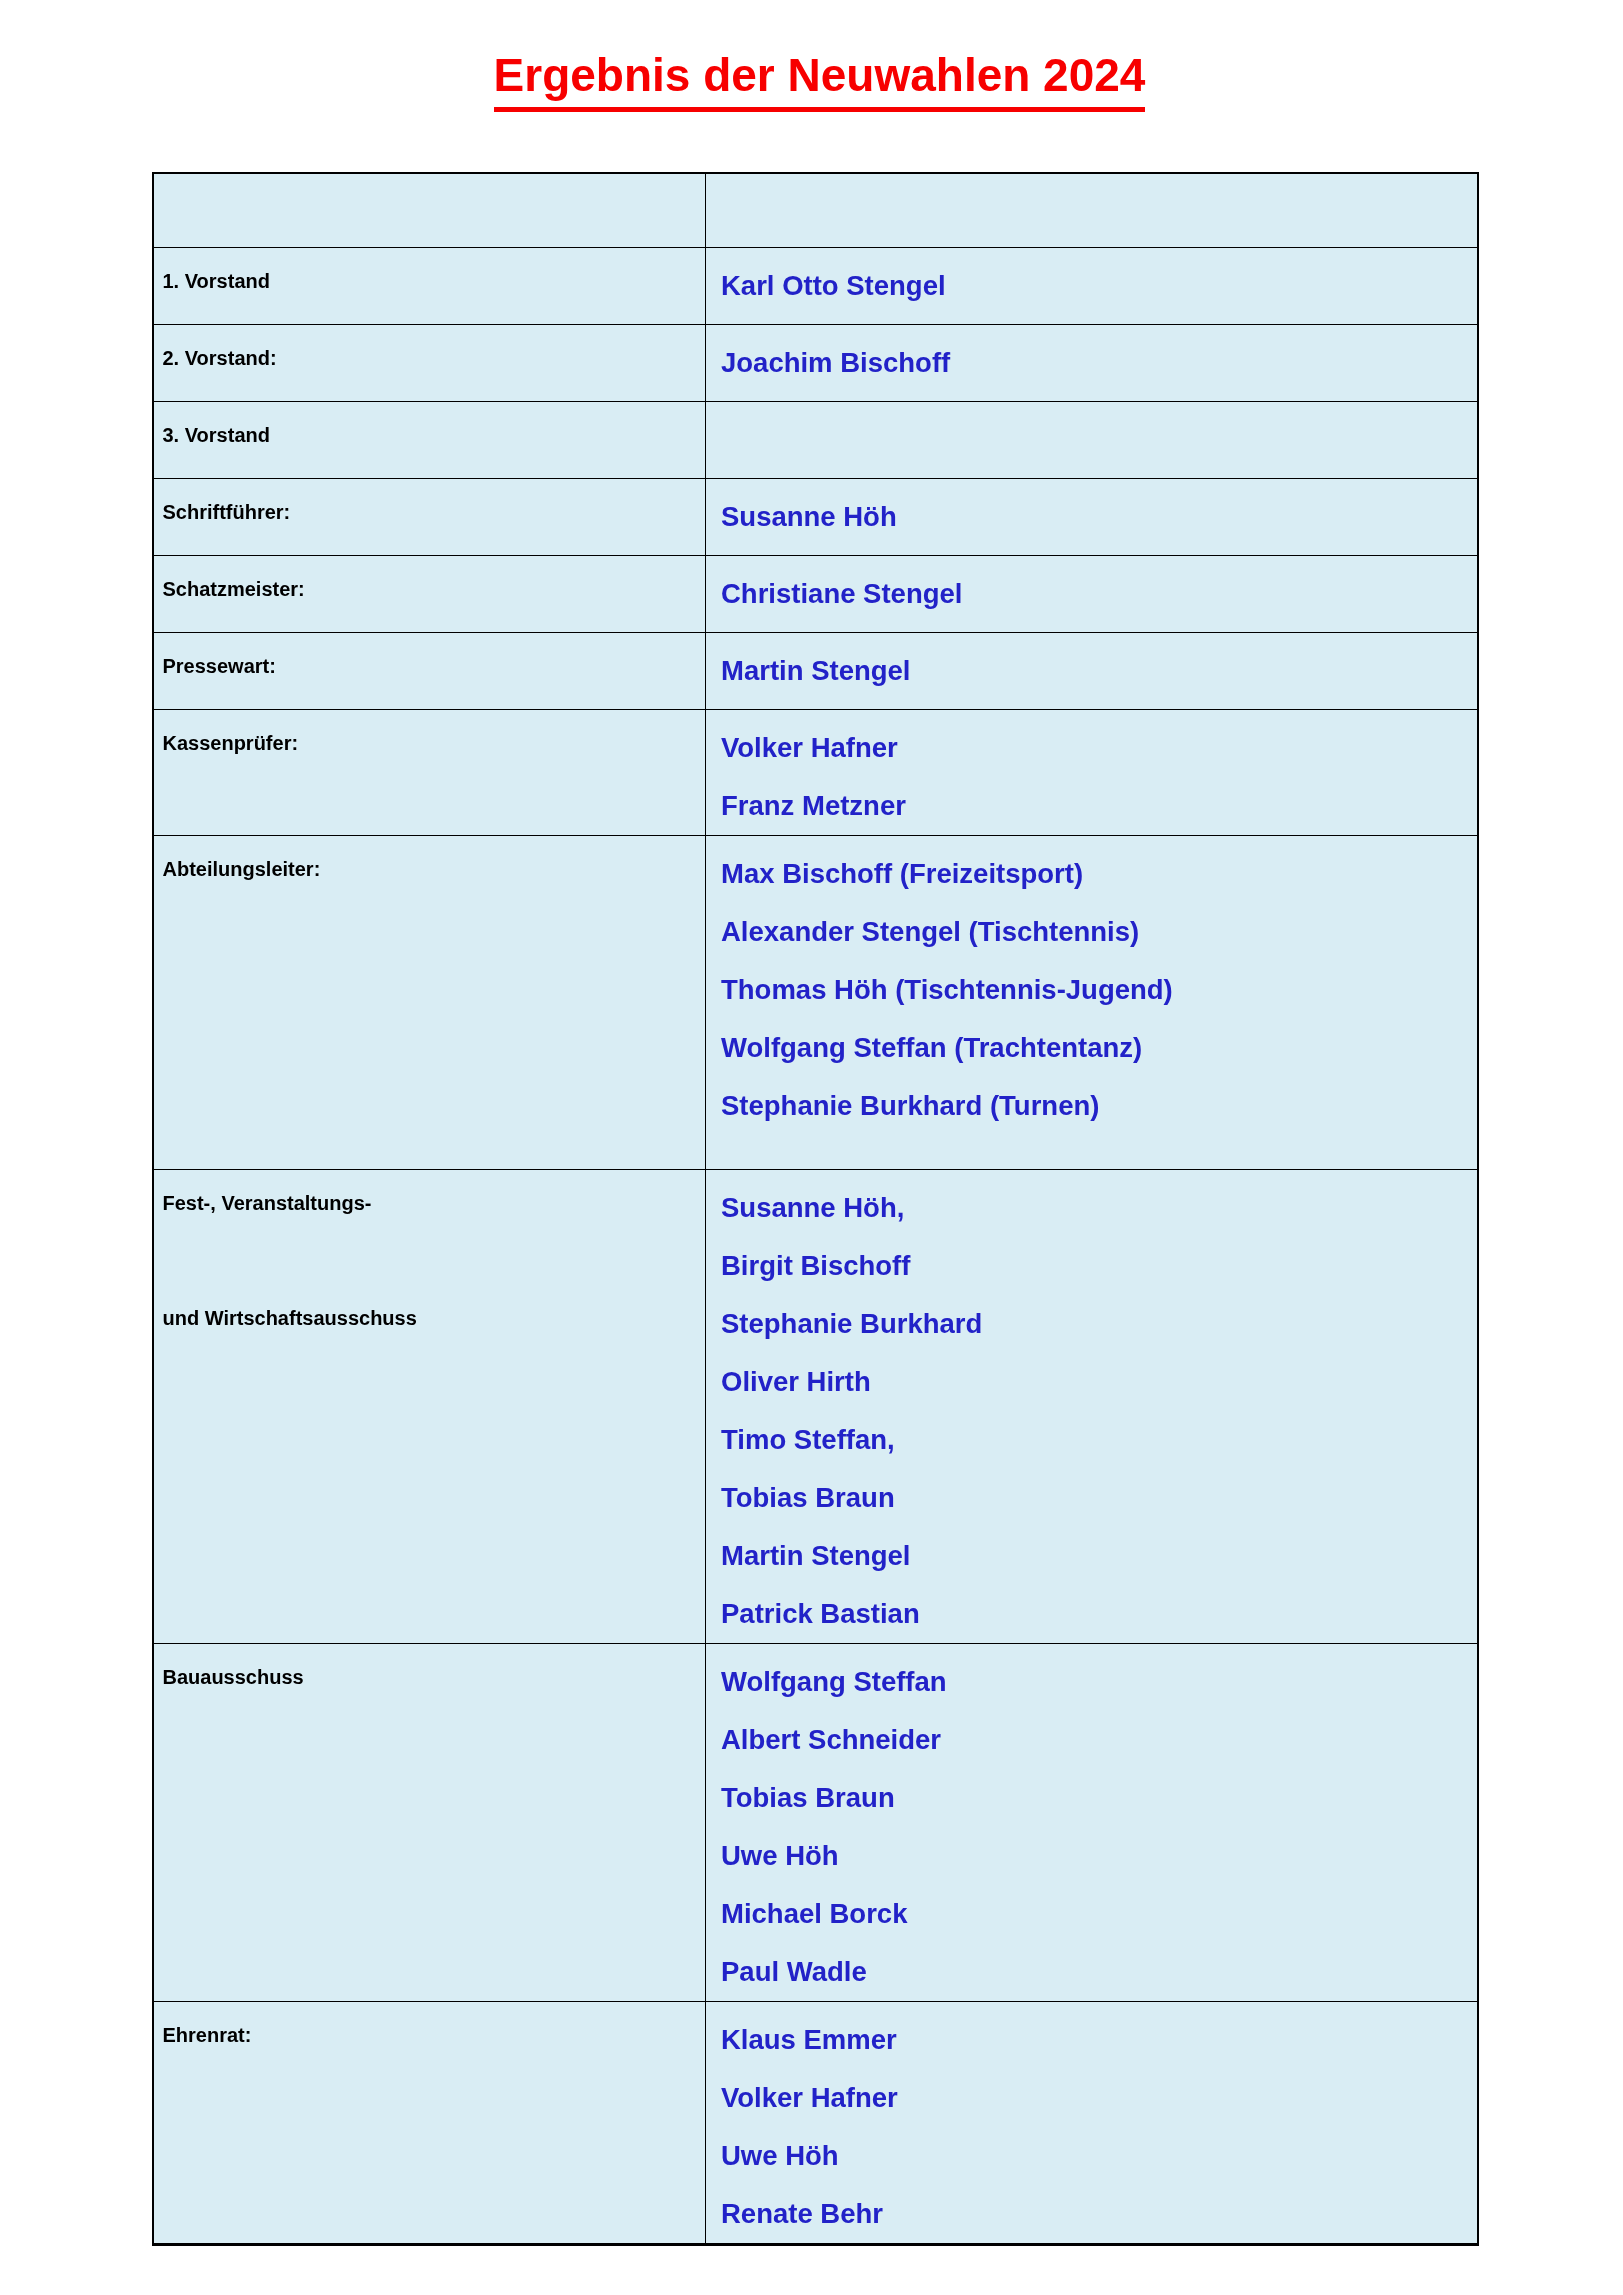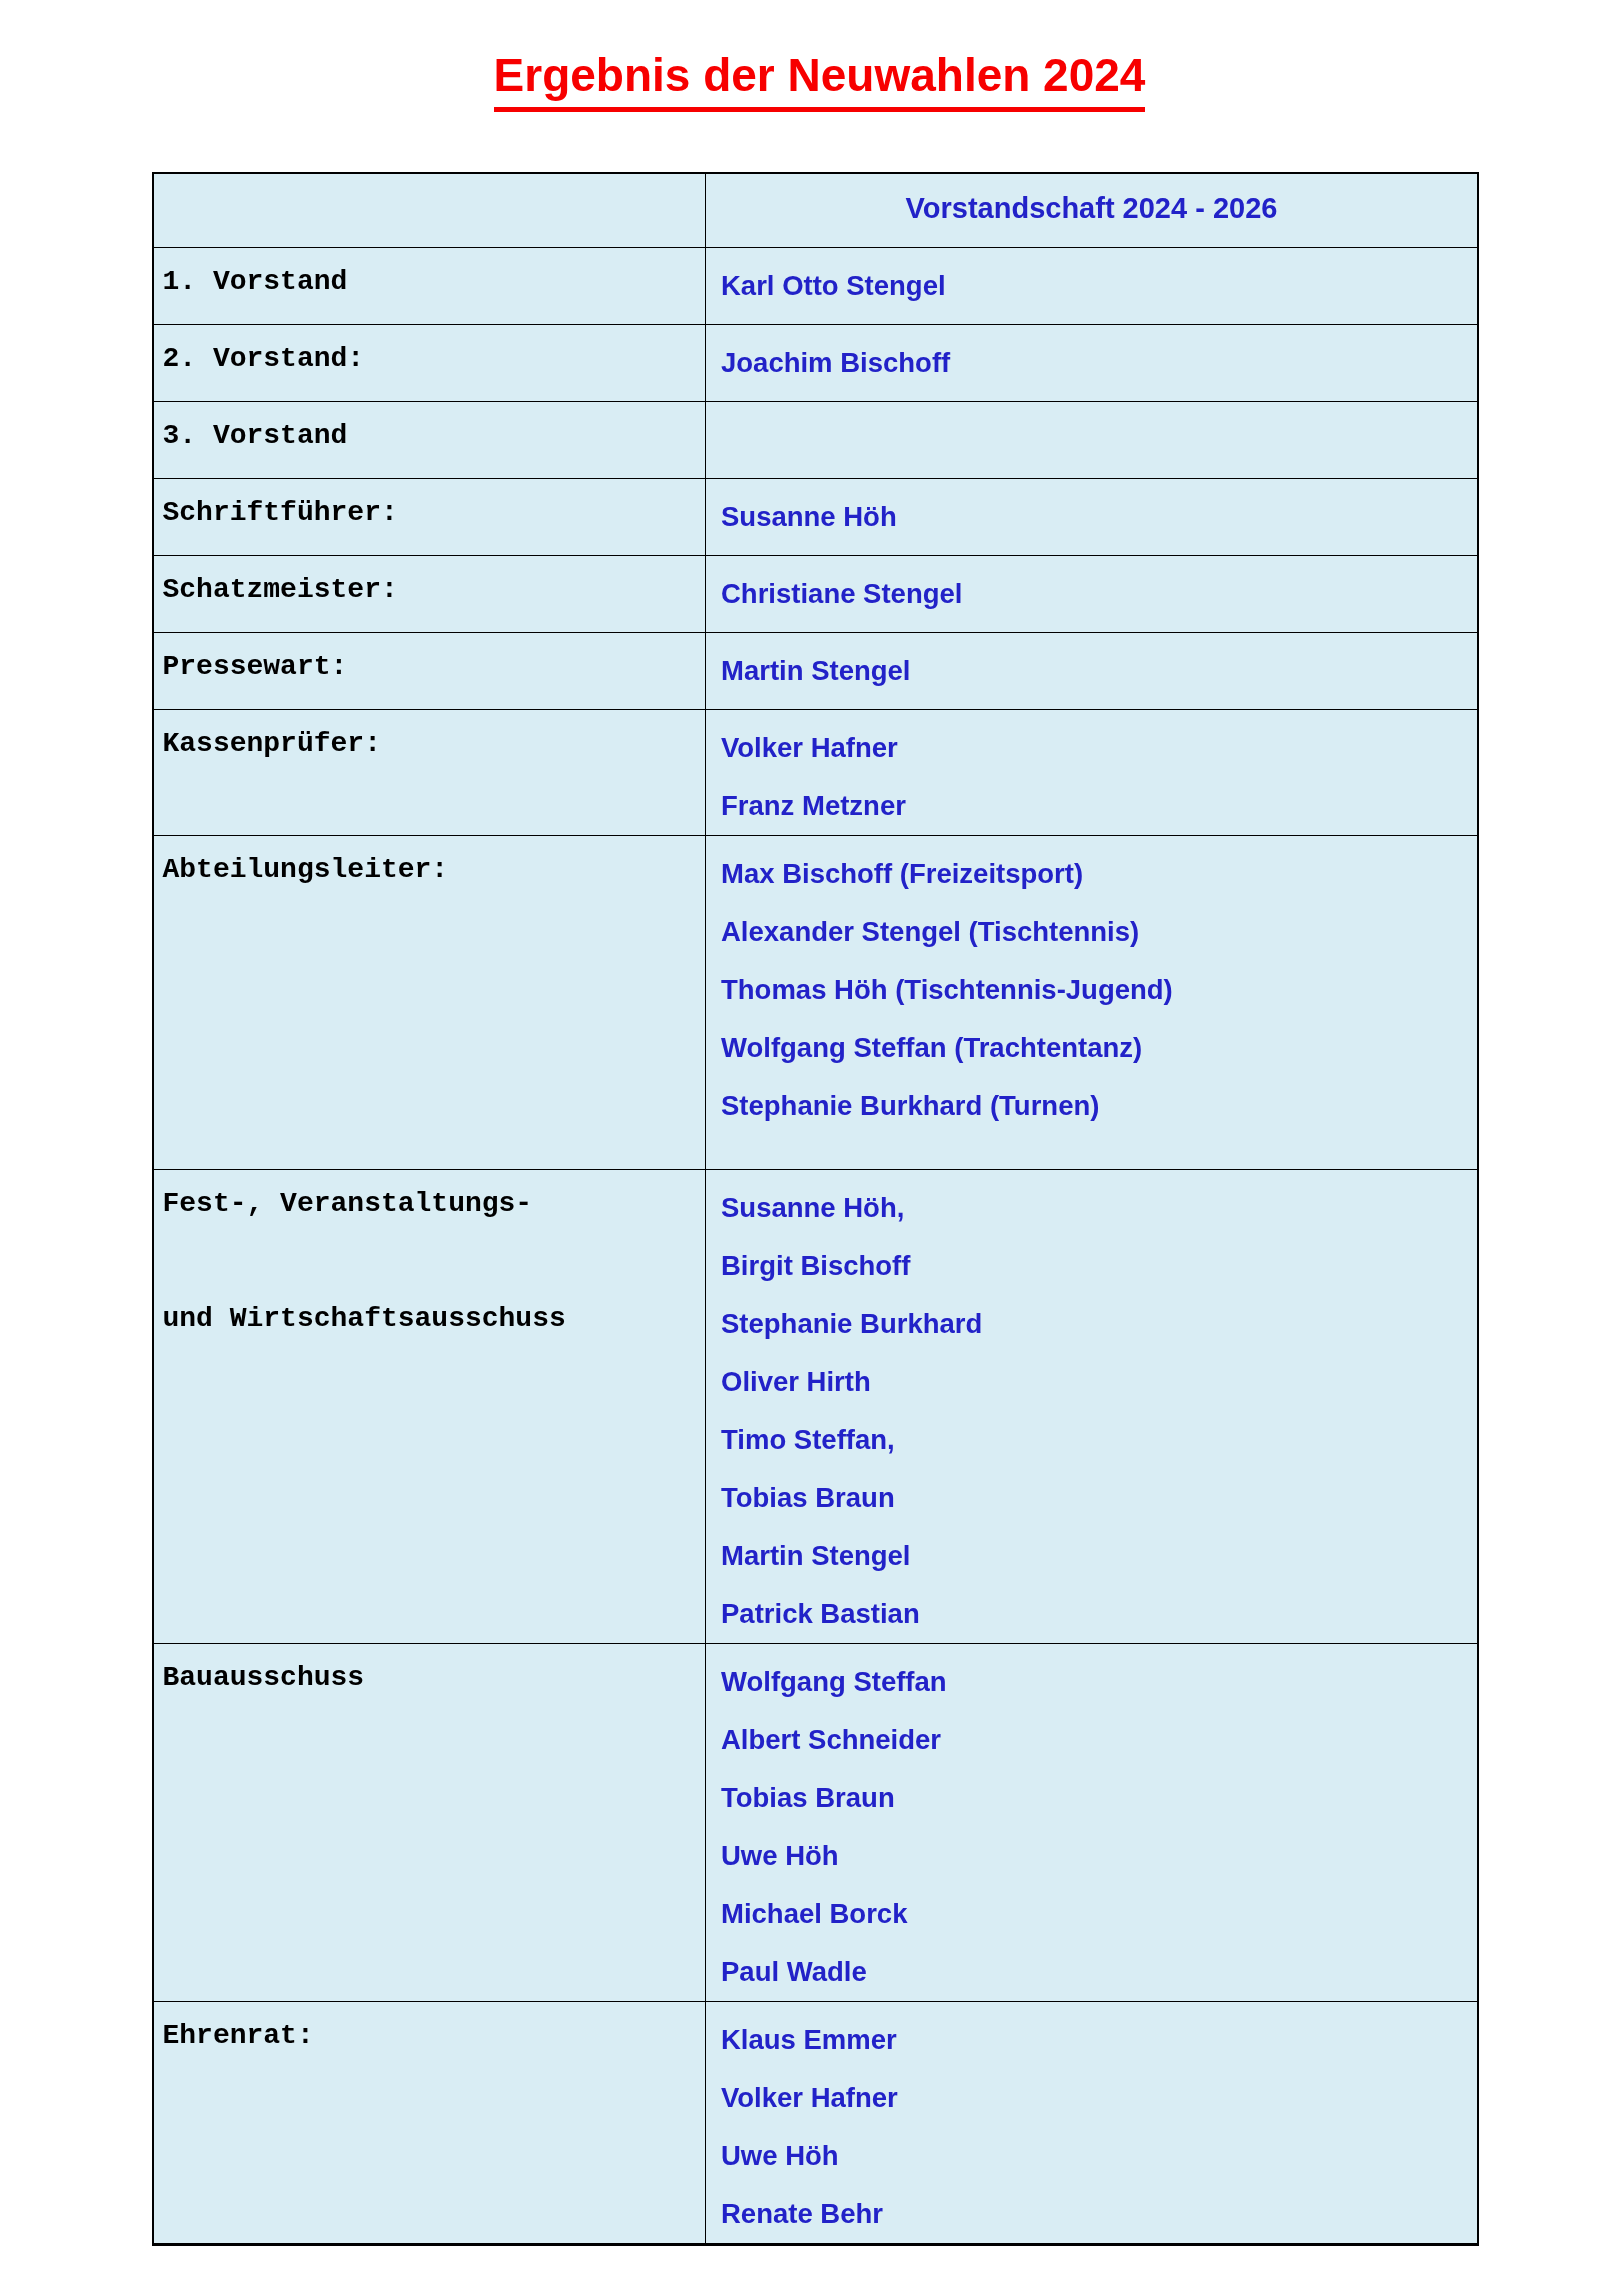--- a/index.html
+++ b/index.html
@@ -59,25 +59,24 @@
     width: 552px;
     flex: 0 0 552px;
     border-right: 1.3px solid #000000;
     padding: 17px 6.5px 13px 8.5px;
   }
   .ncell {
     flex: 1 1 auto;
     padding: 17px 6.5px 13px 15px;
   }
   .label, .label2 {
-    font-size: 28px;
+    font-size: 20px;
     line-height: 33px;
     color: #000000;
     white-space: nowrap;
-    font-family: Liberation Mono, monospace;
   }
   .label2 {
     margin-top: 82px;
   }
   .name {
     font-size: 27.5px;
     line-height: 33px;
     color: #2222c8;
     margin: 0 0 25px 0;
     white-space: nowrap;
@@ -113,23 +112,20 @@
 <div class="page">
 
   <div class="title-wrap">
     <span class="title-text">Ergebnis der Neuwahlen 2024</span>
   </div>
 
   <div class="vtable">
 
     <div class="row h112">
       <div class="cell lcell"></div>
-      <div class="cell ncell header-ncell">
-        <div class="header-title">Vorstandschaft 2024 - 2026</div>
-      </div>
     </div>
 
     <div class="row h117">
       <div class="cell lcell">
         <div class="label">1. Vorstand</div>
       </div>
       <div class="cell ncell">
         <div class="name">Karl Otto Stengel</div>
       </div>
     </div>

